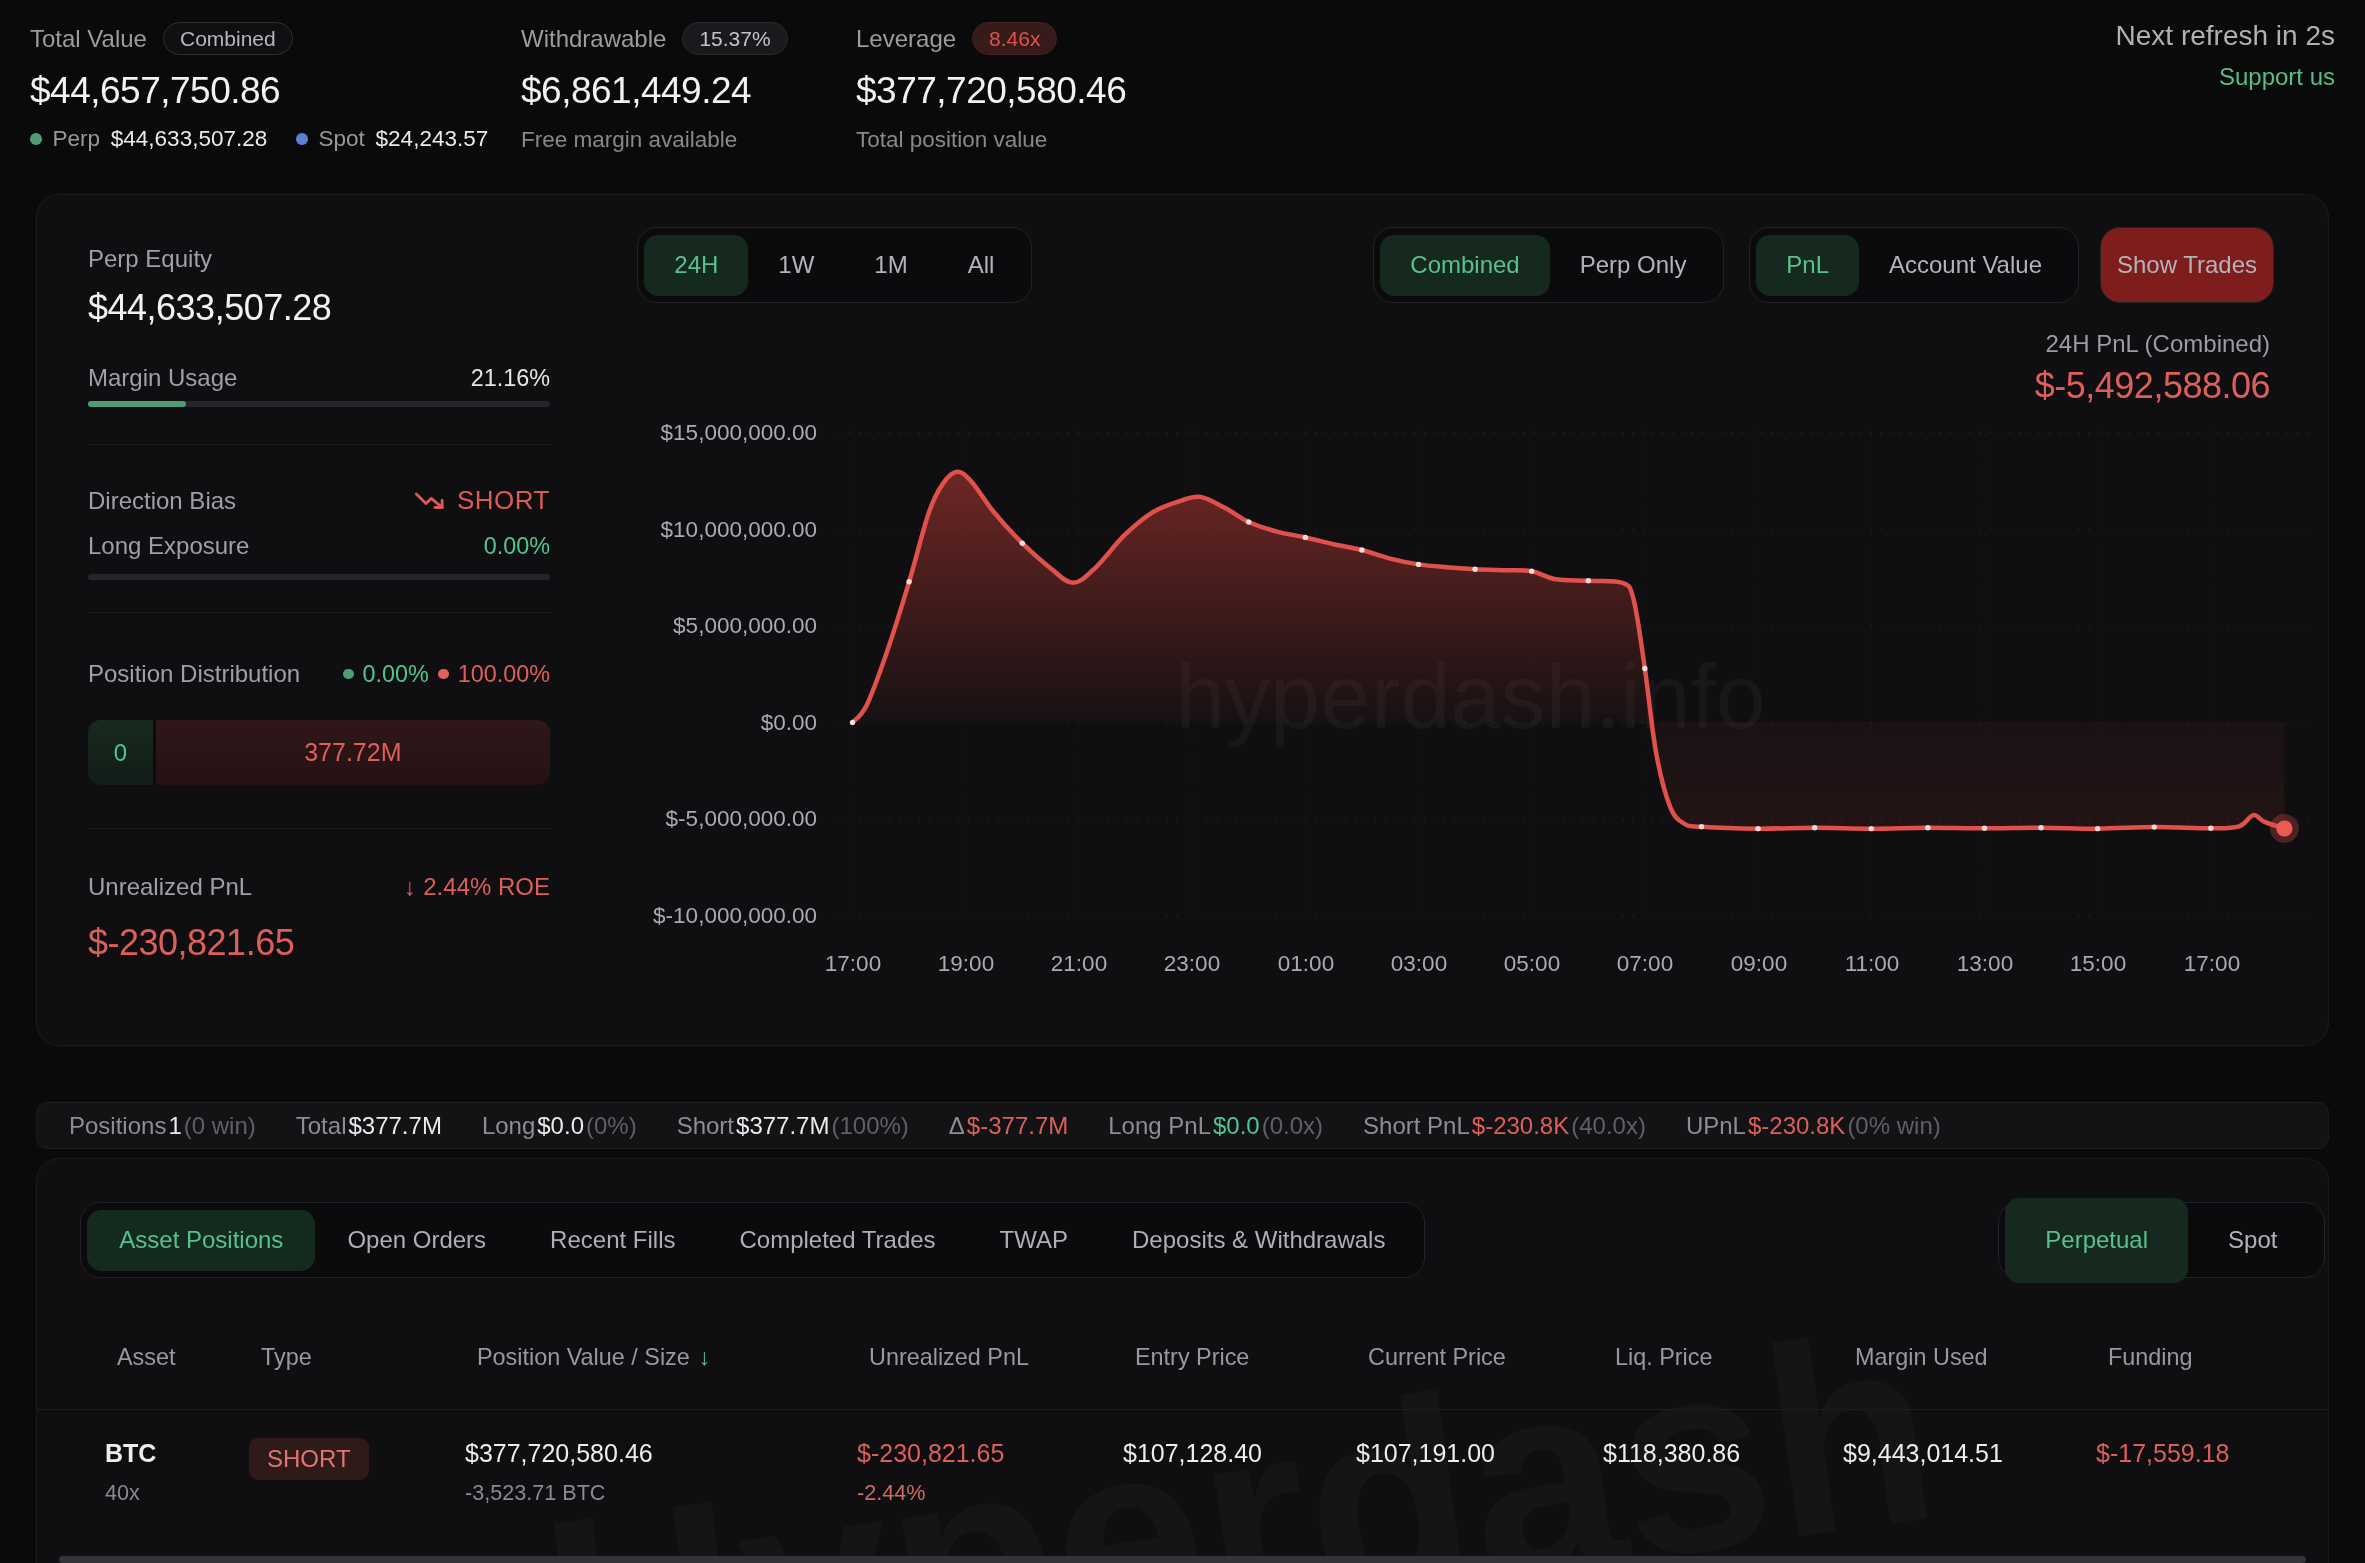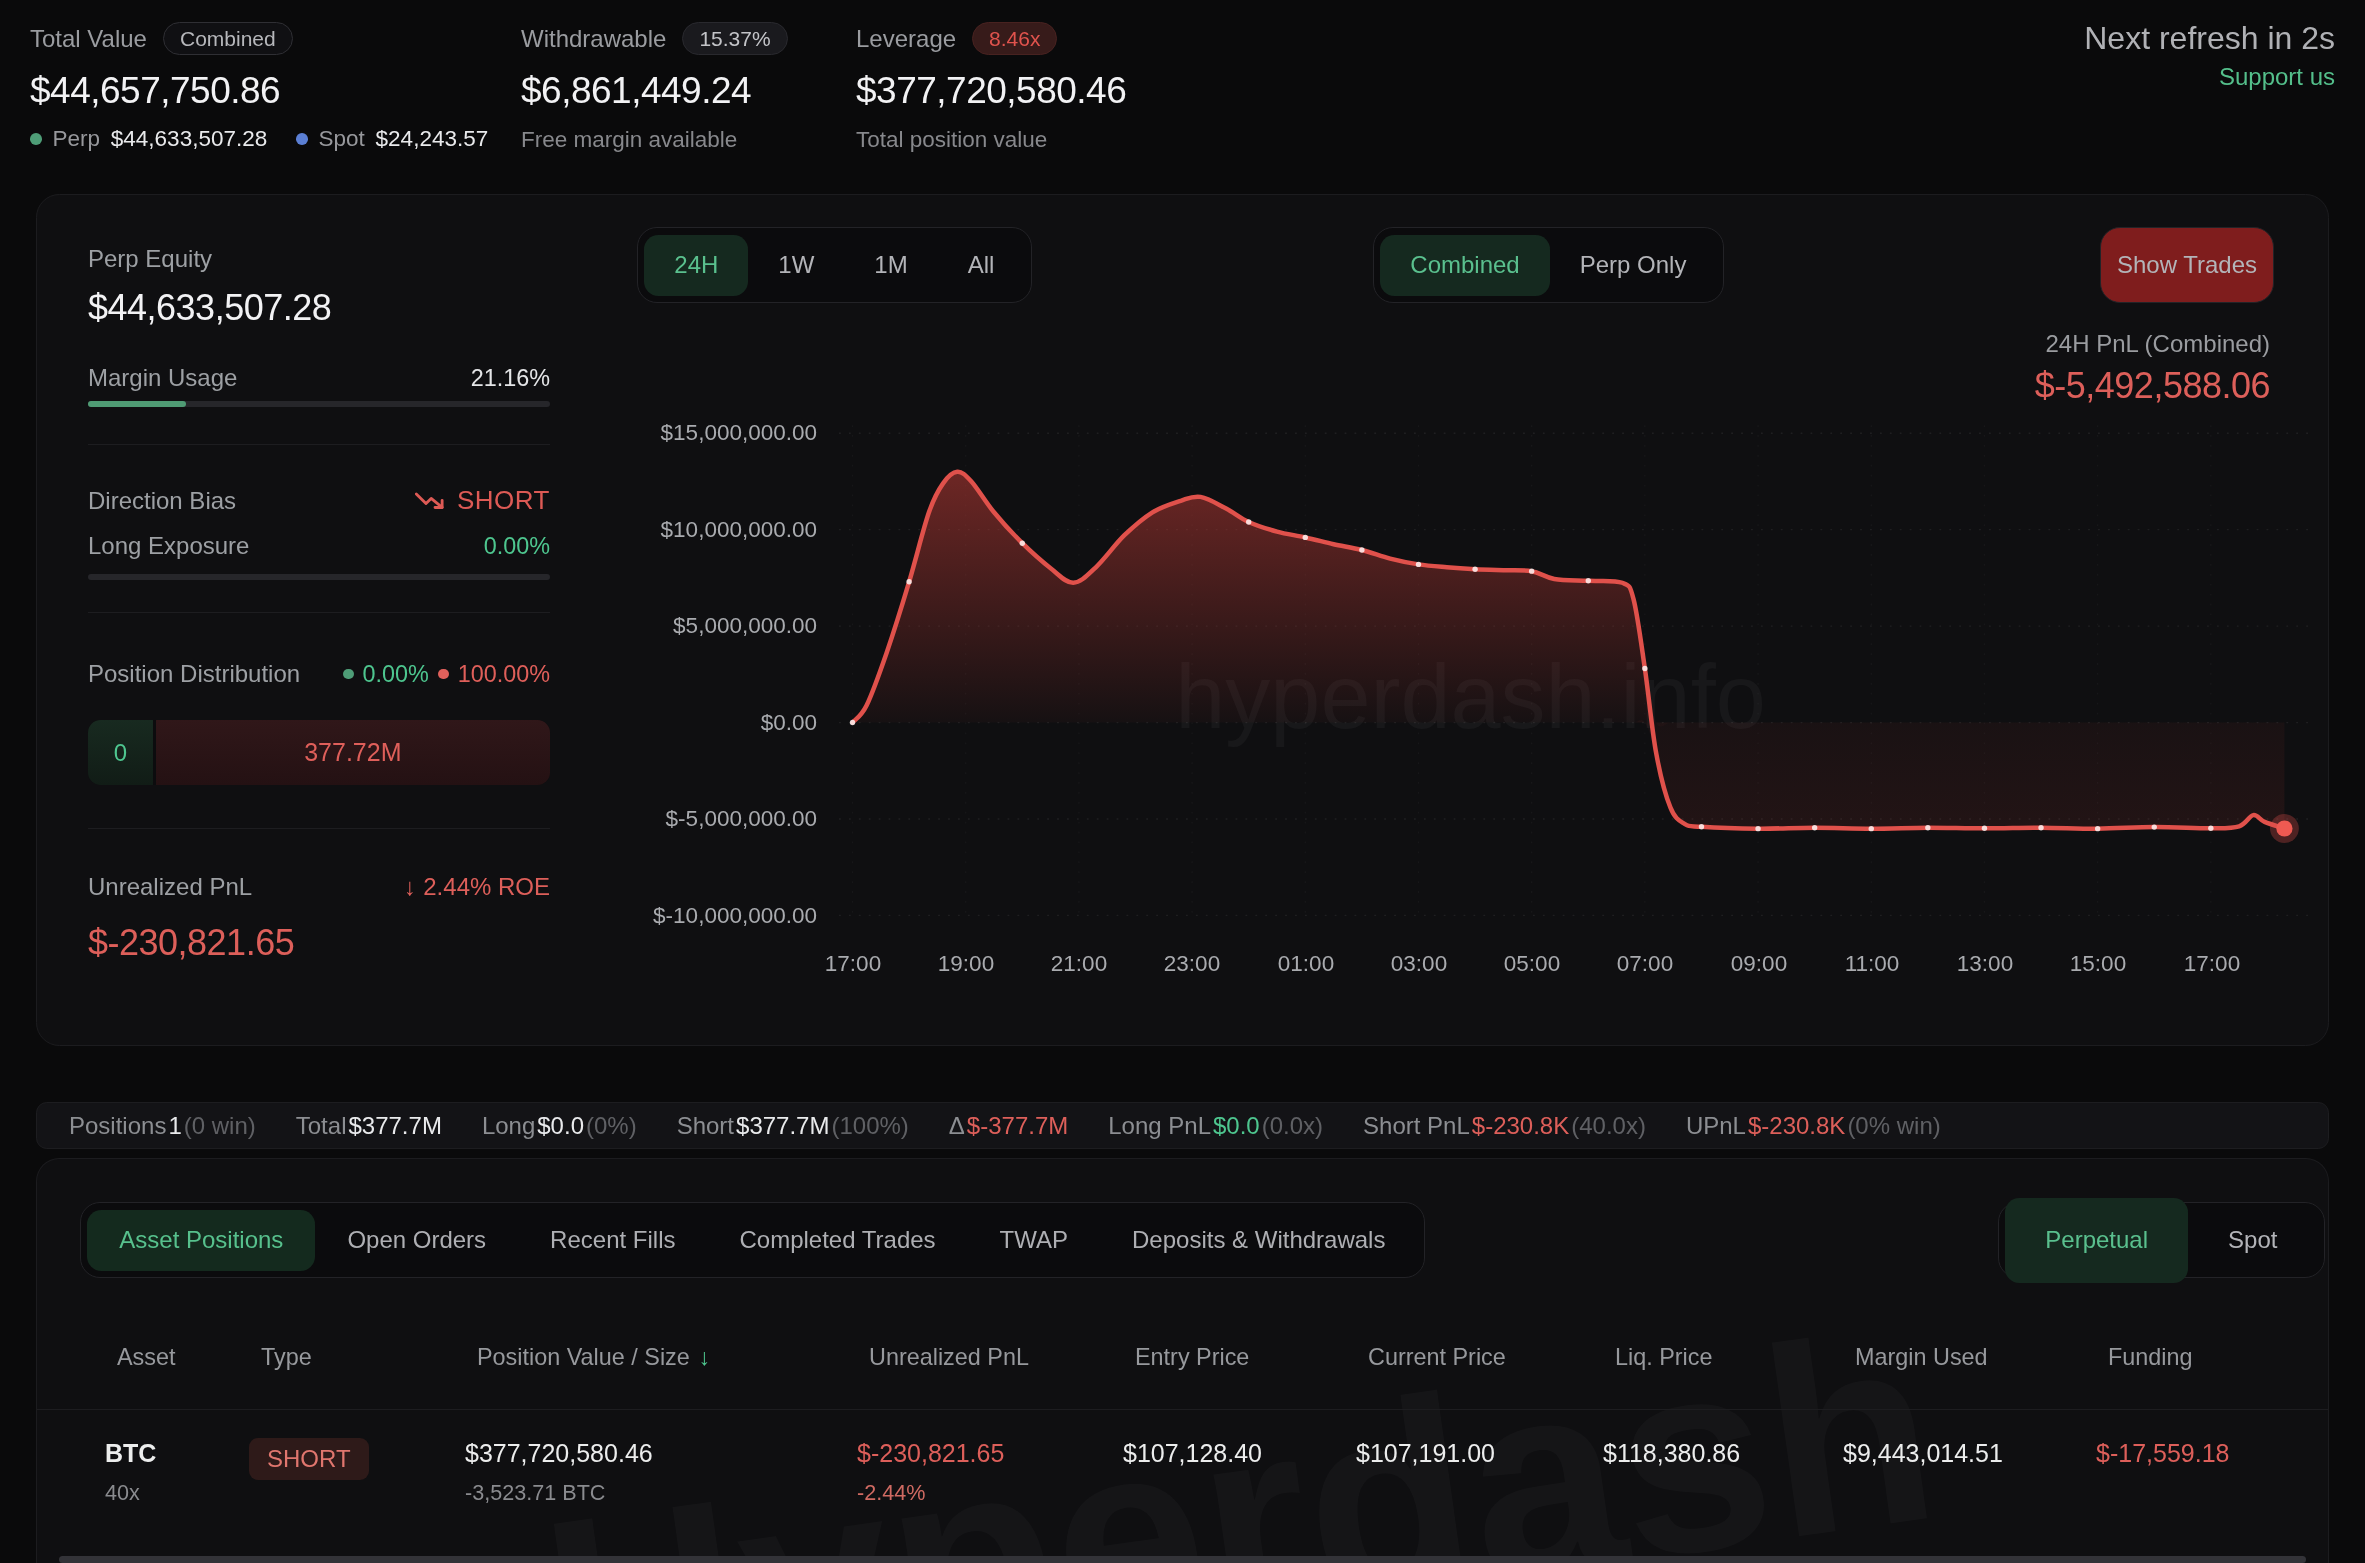--- a/index.html
+++ b/index.html
@@ -16,21 +16,21 @@
   .pill-dark{color:#c3c4c8;background:#1a1a1e;border:0.9px solid #29292e;}
   .pill-red{color:#e0534d;background:#371b1a;border:0.9px solid #482220;}
   .stat-value{font-size:37px;font-weight:500;color:#f2f2f4;margin-top:10.8px;letter-spacing:-0.5px;}
   .stat-sub{display:flex;align-items:center;gap:10.8px;margin-top:14.4px;font-size:22.5px;}
   .dot{width:11.7px;height:11.7px;border-radius:50%;flex:0 0 auto;}
   .dot-green{background:#4e9d77;}.dot-blue{background:#5b7fd4;}
   .dot-sm{width:10.8px;height:10.8px;border-radius:50%;}
   .sub-lbl{color:#97989c;}
   .sub-val{color:#e9eaec;font-weight:500;margin-right:18px;}
   .stat-caption{margin-top:15.3px;font-size:22.5px;color:#87888c;}
-  #refresh{position:absolute;top:20px;right:31px;font-size:32px;color:#b0b1b5;}
+  #refresh{position:absolute;top:20px;right:31px;font-size:28px;color:#b0b1b5;}
   #support{position:absolute;top:63px;right:31px;font-size:24px;color:#54bf8b;cursor:pointer;}
 
   
   .card{position:absolute;background:#0f0f11;border:0.9px solid #1c1c1f;border-radius:23.4px;overflow:hidden;box-sizing:border-box;}
   #main-card{left:36px;top:194px;width:2293px;height:852px;}
   #positions-card{left:36px;top:1158px;width:2293px;height:405px;border-radius:23.4px 23.4px 0 0;border-bottom:none;}
 
   
   .panel-row{position:absolute;left:51px;width:462px;display:flex;justify-content:space-between;align-items:center;}
   .panel-lbl{font-size:24px;color:#9da0a4;}
@@ -209,20 +209,24 @@
 
     <div class="seg" id="seg-ranges">
       <div class="seg-opt active">24H</div>
       <div class="seg-opt">1W</div>
       <div class="seg-opt">1M</div>
       <div class="seg-opt">All</div>
     </div>
     <div class="seg" id="seg-mode">
       <div class="seg-opt active">Combined</div>
       <div class="seg-opt">Perp Only</div>
+    </div>
+    <div class="seg" id="seg-metric">
+      <div class="seg-opt active">PnL</div>
+      <div class="seg-opt">Account Value</div>
     </div>
     <div id="show-trades">Show Trades</div>
 
     <div id="chart-pnl">
       <div class="pnl-lbl">24H PnL (Combined)</div>
       <div class="pnl-val">$-5,492,588.06</div>
     </div>
 
     <div id="wm-chart">hyperdash.info</div>
 

